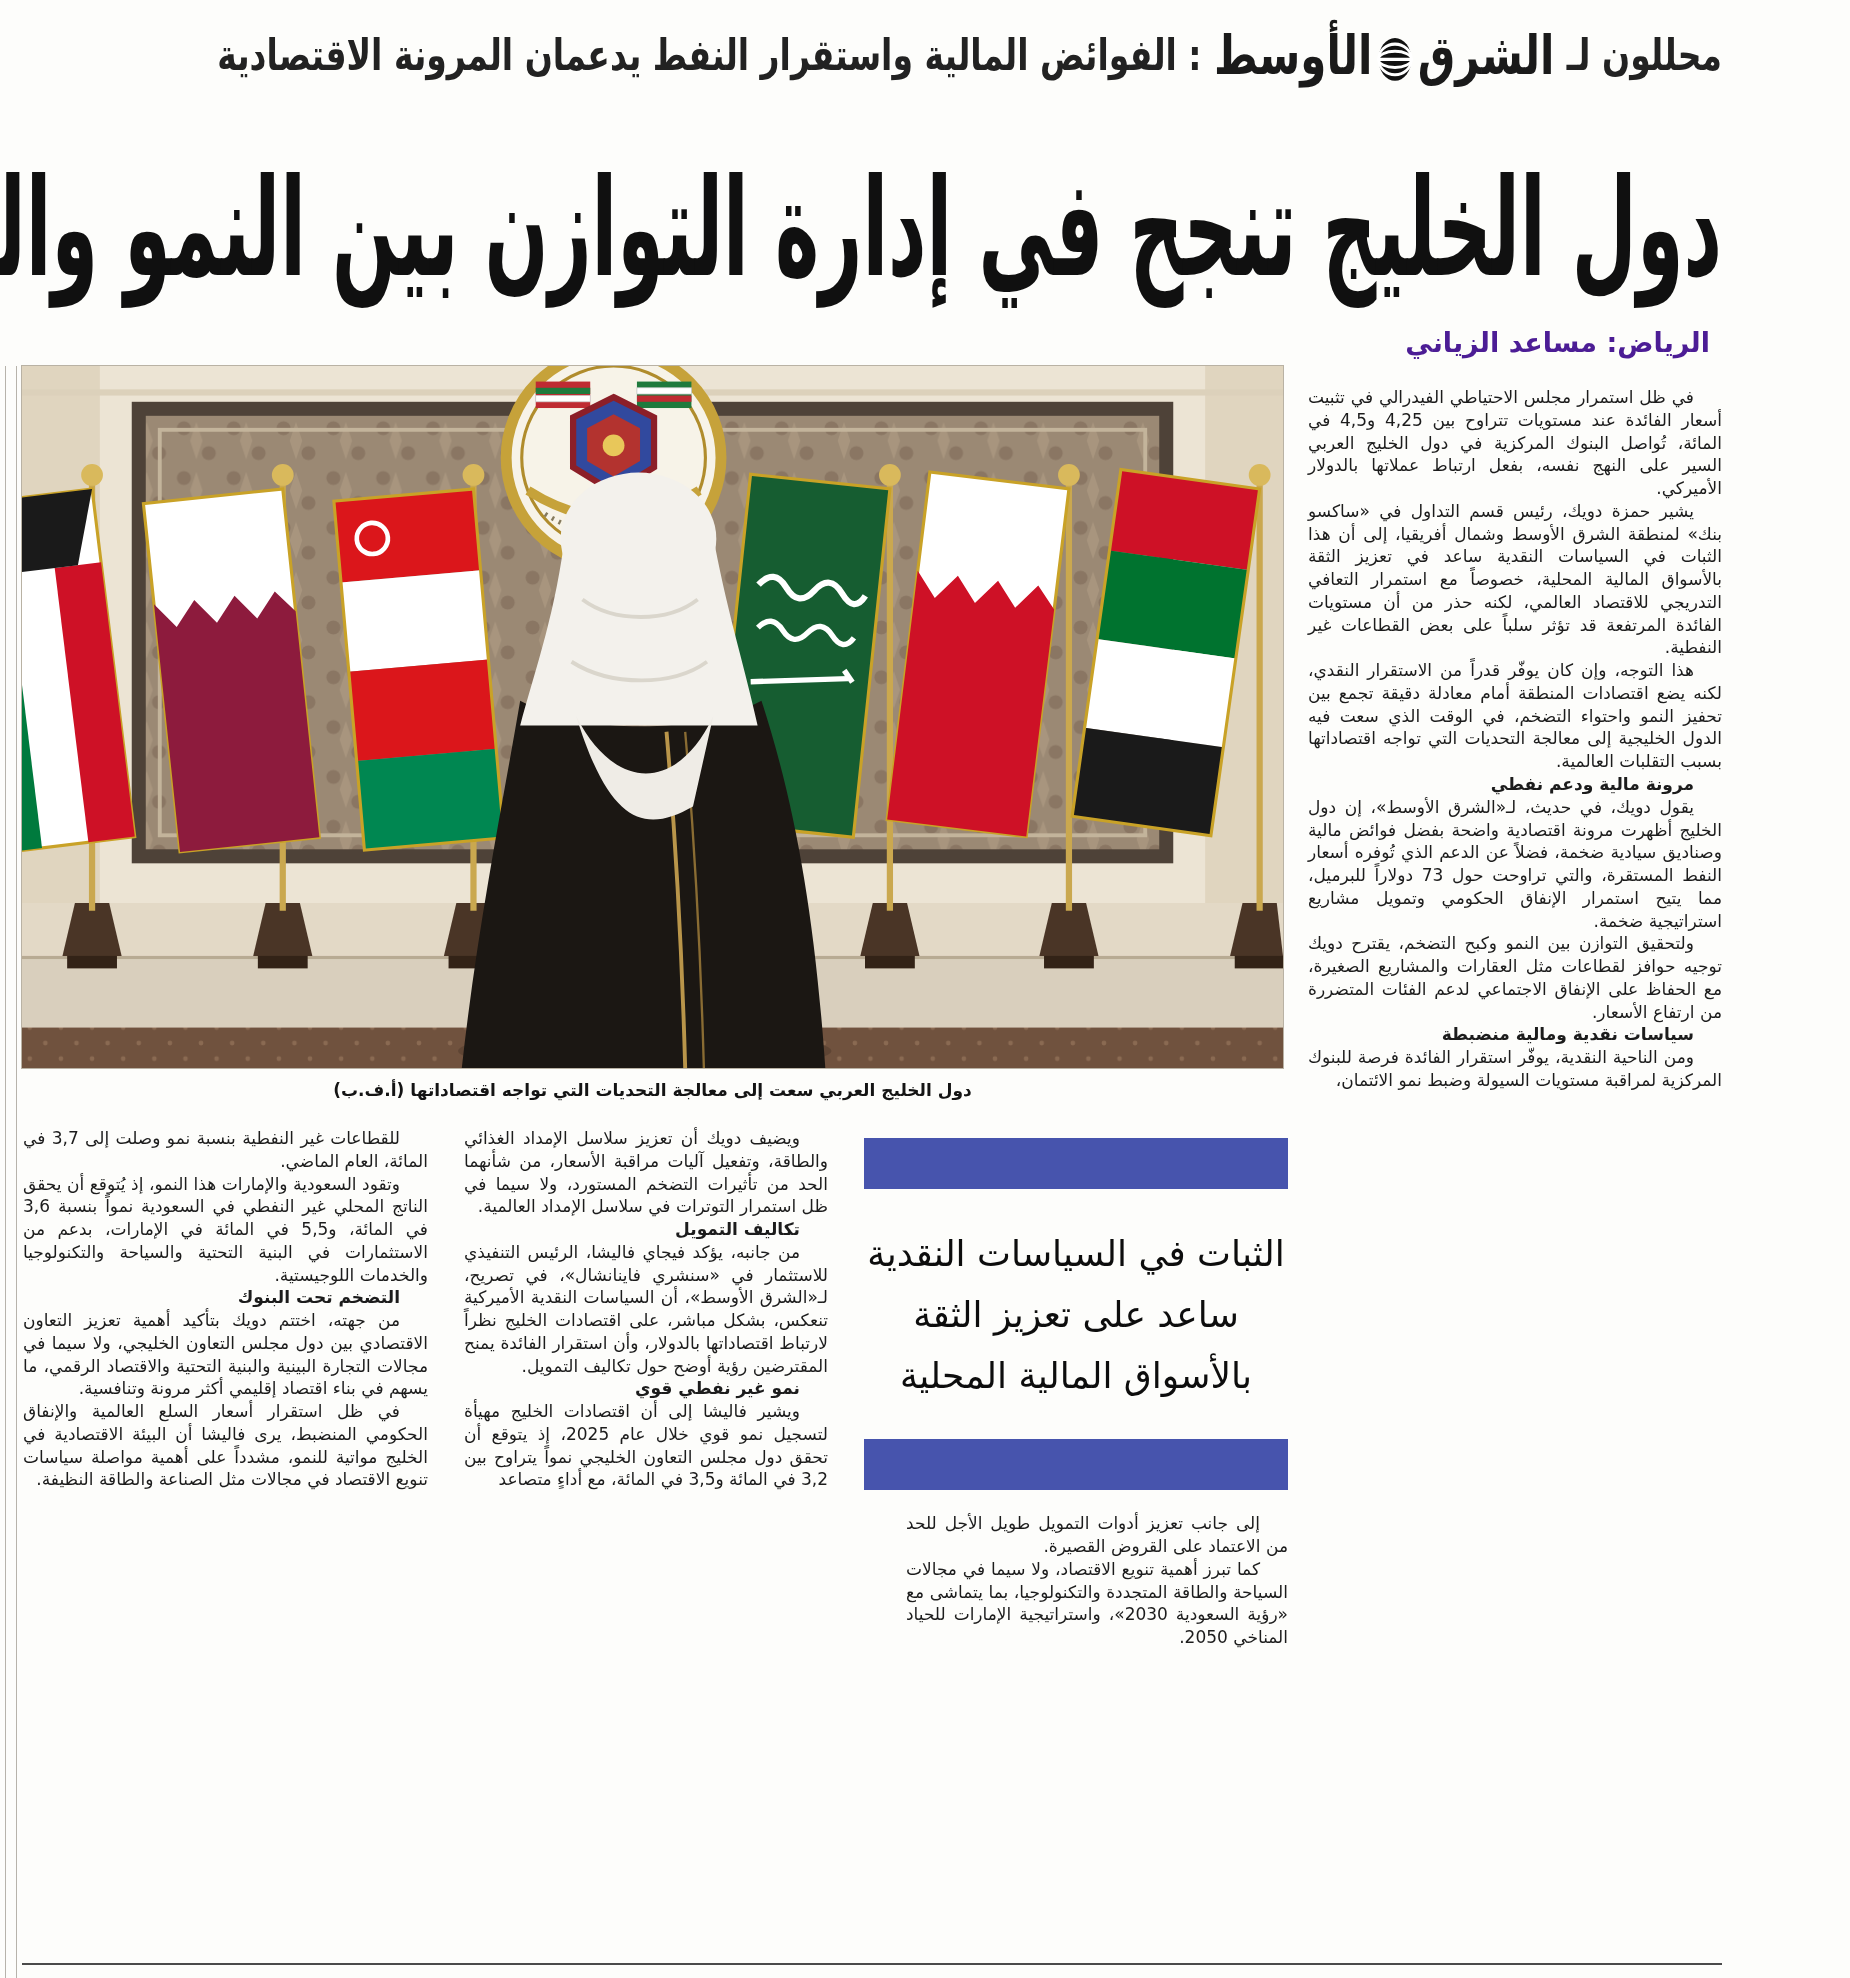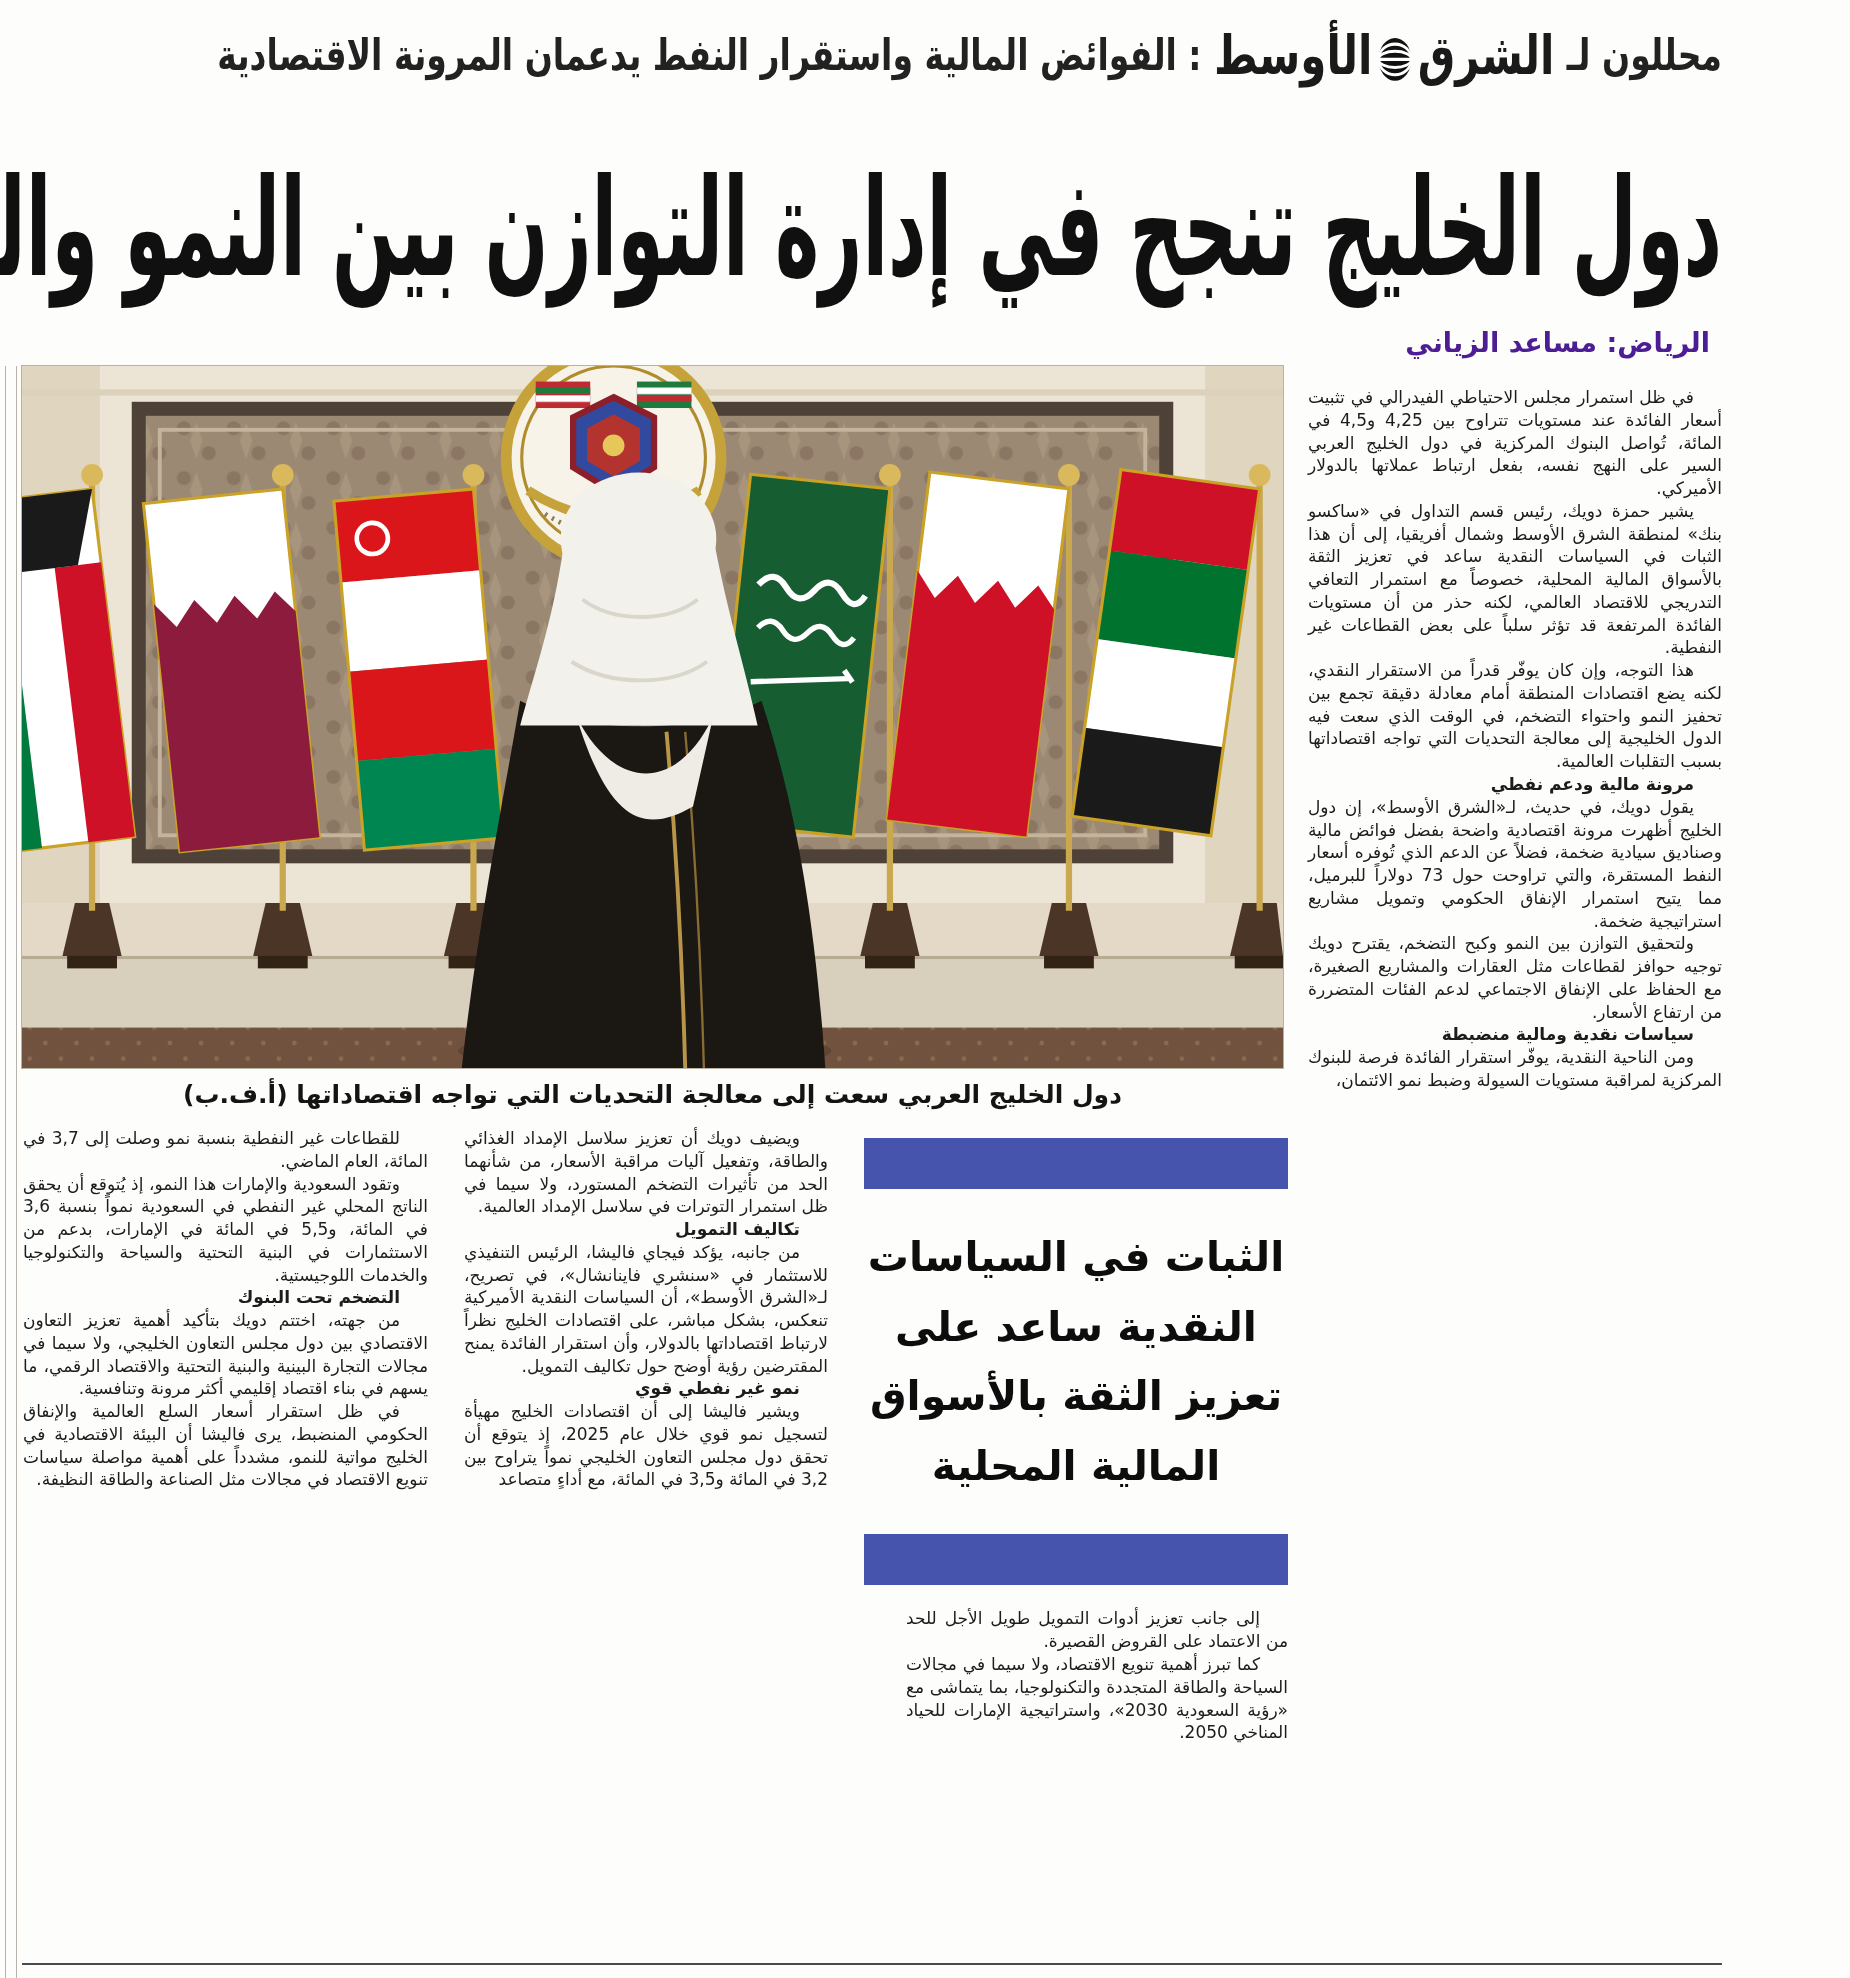--- a/index.html
+++ b/index.html
@@ -25,36 +25,36 @@
   
   .headline{
     position:absolute;top:103px;right:128px;left:31px;text-align:right;
     font-size:75px;font-weight:bold;line-height:1.12;color:#101010;white-space:nowrap;
     transform:scaleY(1.8);transform-origin:top right;letter-spacing:-0.8px;
   }
 
   
   .photo-wrap{position:absolute;top:366px;left:22px;width:1261px;height:702px;outline:0.8px solid #b9b2a4;background:#eae1d0;}
   .photo-wrap svg{display:block;width:100%;height:100%;}
-  .caption{position:absolute;top:1080px;left:22px;width:1261px;text-align:center;font-size:25px;font-weight:bold;color:#141414;}
+  .caption{position:absolute;top:1080px;left:22px;width:1261px;text-align:center;font-size:17px;font-weight:bold;color:#141414;}
 
   
   .main-col{position:absolute;top:327px;right:128px;width:414px;}
   .byline{font-size:27px;font-weight:bold;margin:0 12px 28px;color:#4c1d95;}
   .body-text p{margin:0;font-size:17px;line-height:1.34;text-align:justify;text-indent:28px;color:#1c1c1c;}
   .subhead{font-size:30px;font-weight:bold;margin:23px 0 9.3px;color:#0e0e0e;text-indent:0;}
 
   
   .columns{position:absolute;top:1127px;right:562px;width:1266px;display:flex;gap:36px;align-items:flex-start;}
   .quote-col{width:424px;flex:0 0 auto;}
   .col-mid{width:364px;flex:0 0 auto;}
   .col-left{width:405px;flex:0 0 auto;}
   .bar{height:51px;background:#4754ad;margin:11px 0 0;}
   .bar.bottom{margin-top:4.7px;}
-  .pull-quote{font-size:41px;font-weight:bold;text-align:center;line-height:1.7;padding:34px 3.1px 28px;color:#0d0d0d;}
+  .pull-quote{font-size:36px;font-weight:normal;text-align:center;line-height:1.7;padding:34px 3.1px 28px;color:#0d0d0d;}
   .quote-col .body-text{margin-top:22px;margin-left:42px;}
 
   .bottom-rule{position:absolute;top:1963px;left:22px;width:1700px;height:2.3px;background:#4b4b4b;}
 </style>
 </head>
 <body>
 
 <div class="page">
 
   <div class="fold-line f1"></div>

